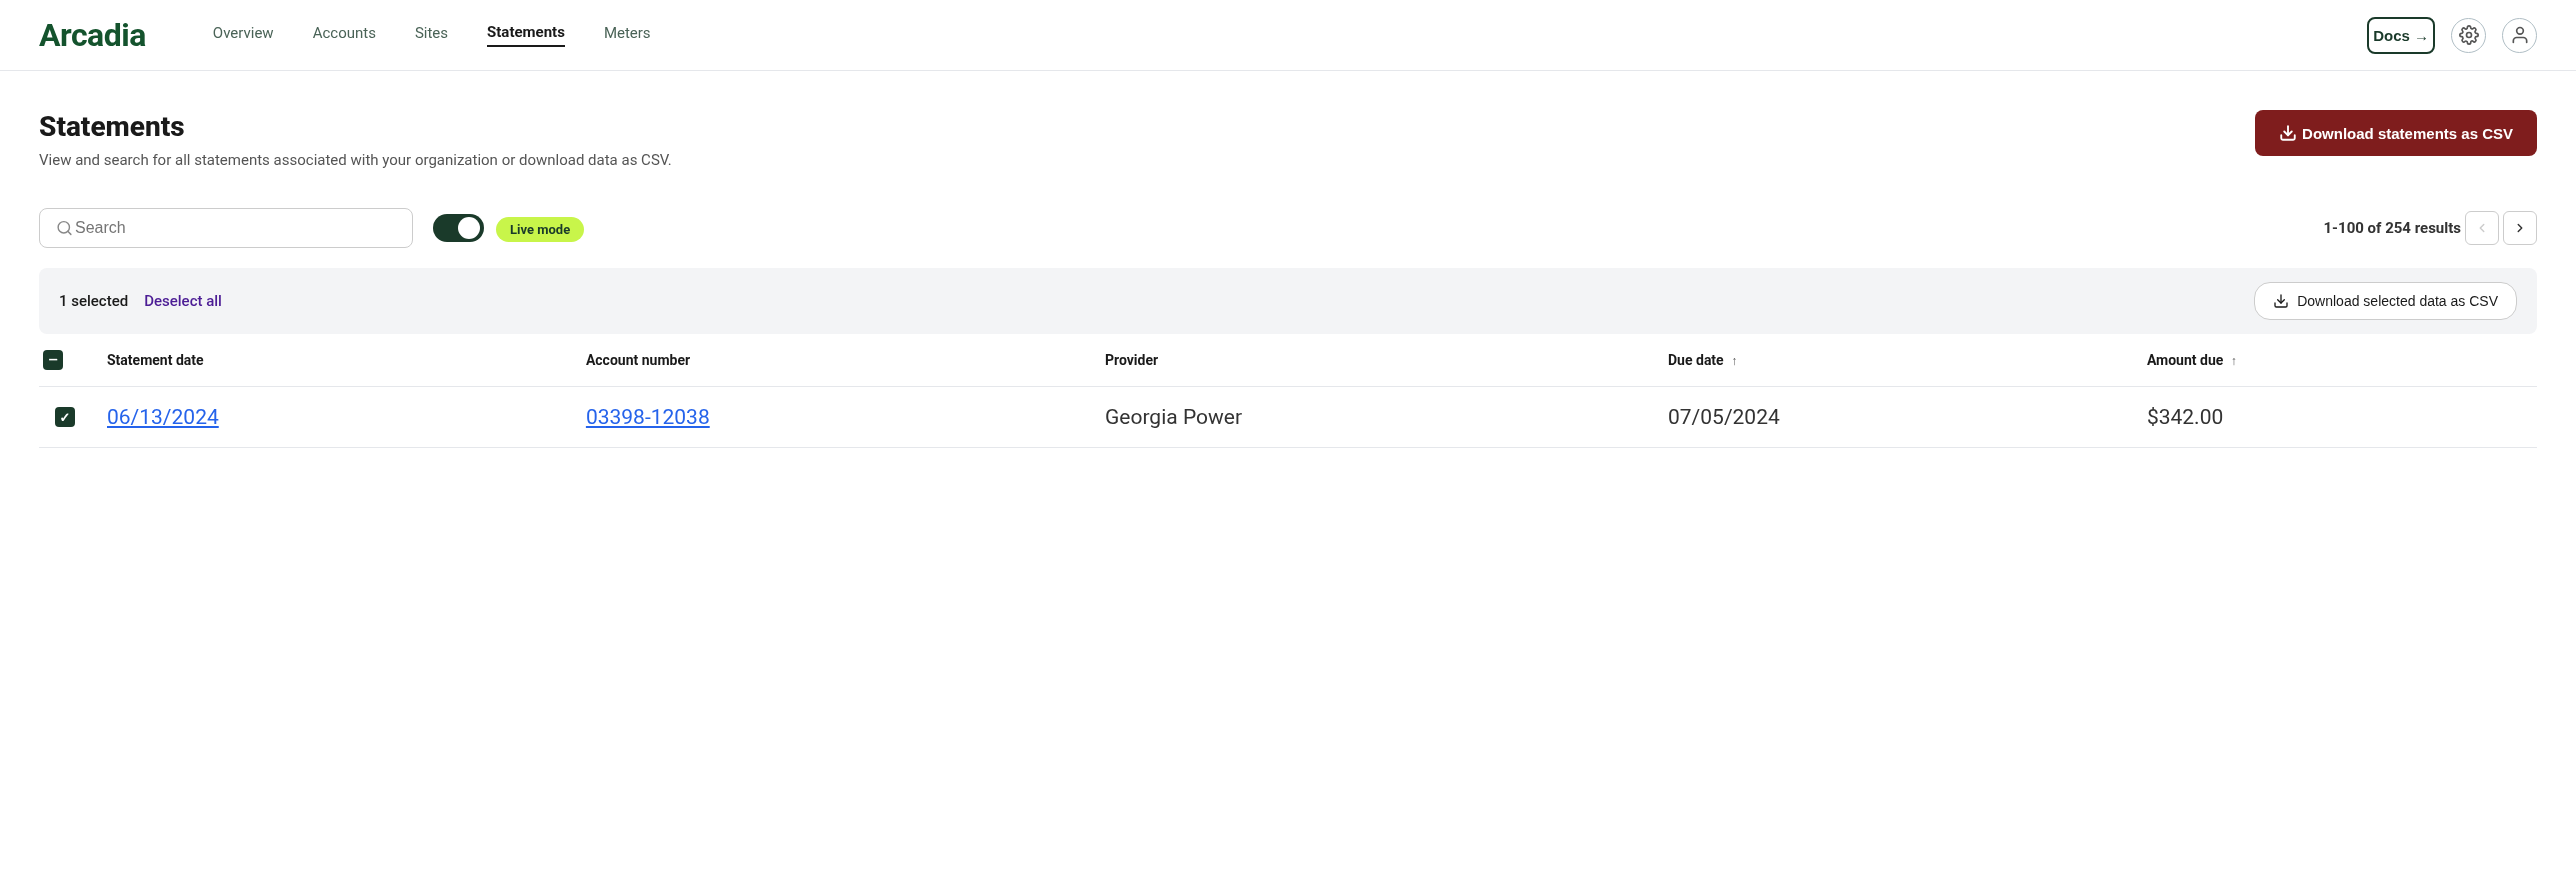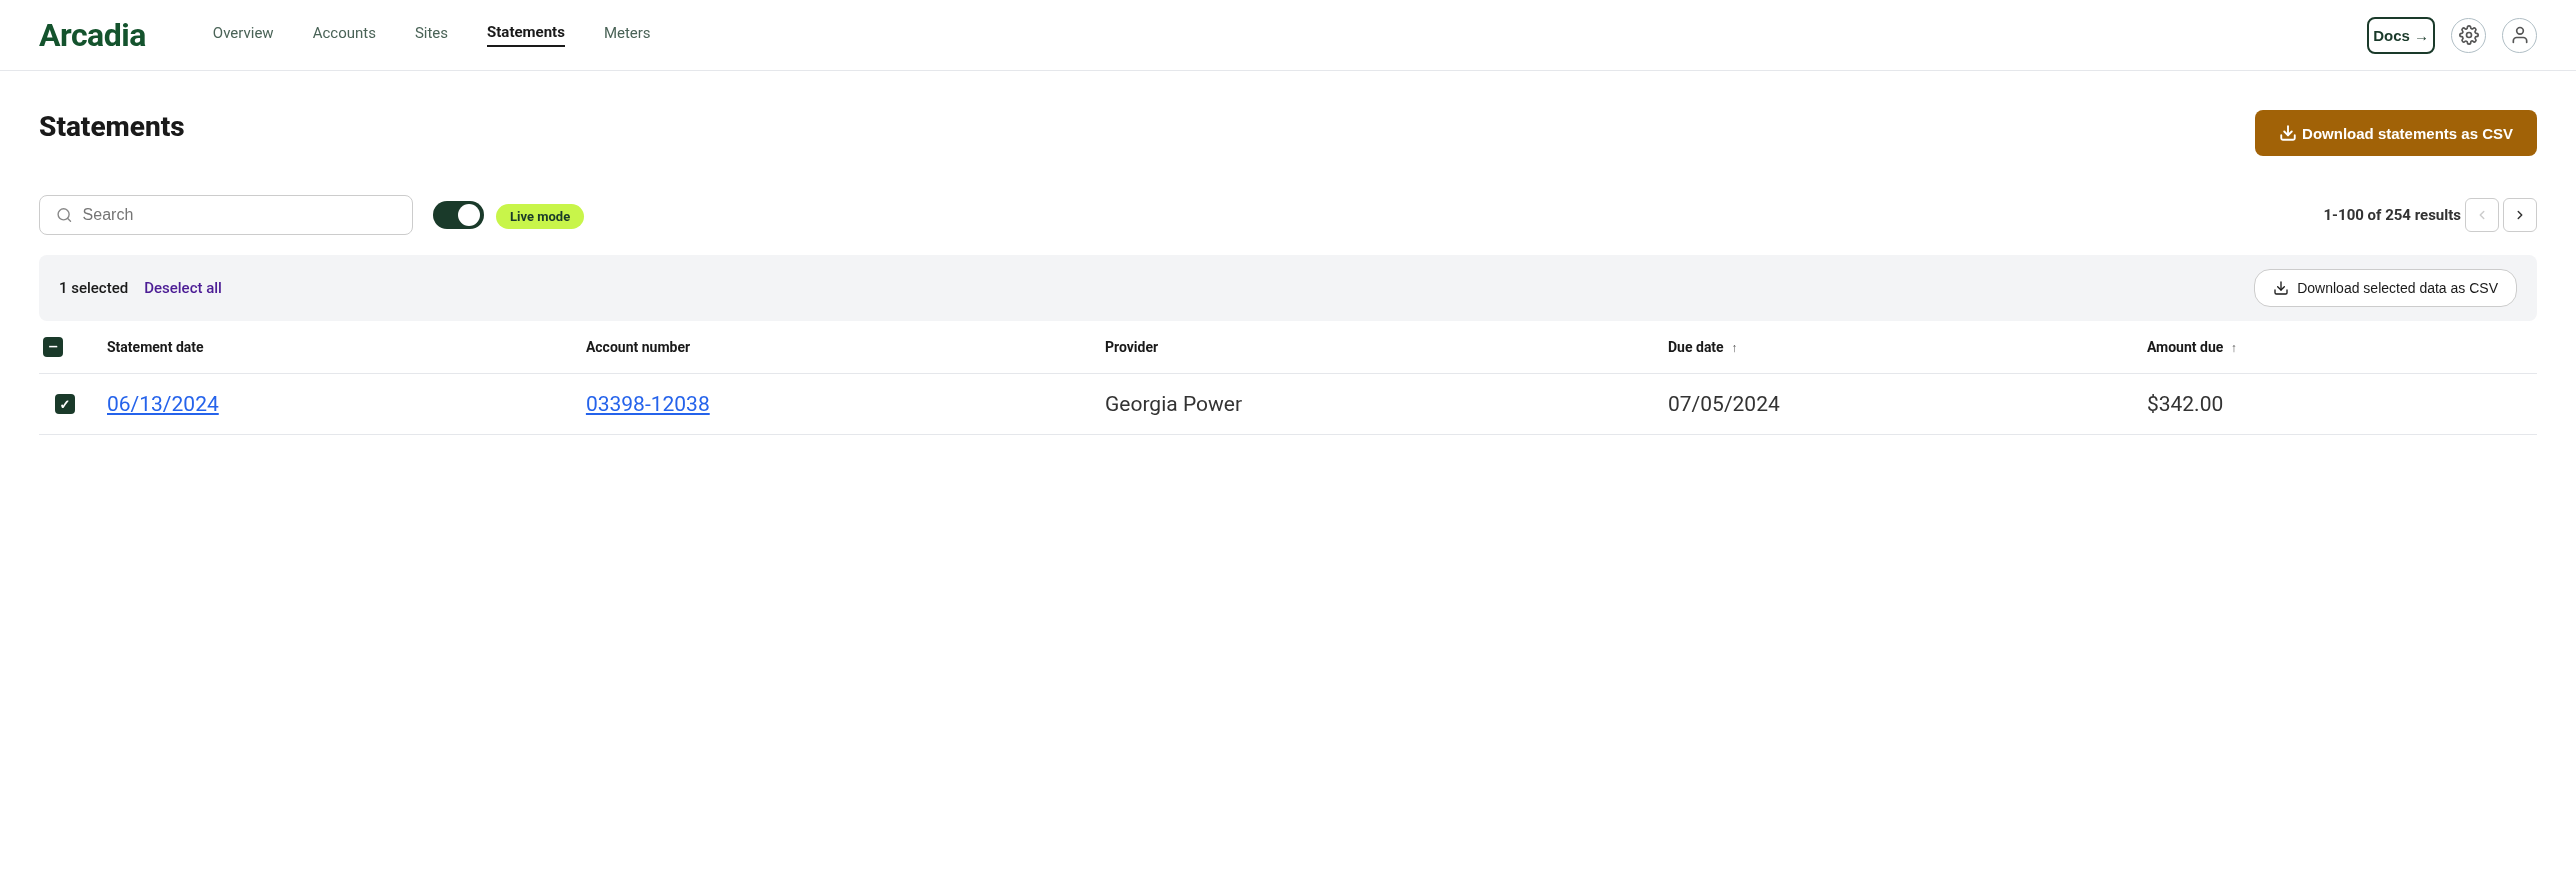--- a/index.html
+++ b/index.html
@@ -111,21 +111,21 @@
 
     .page-subtitle {
       font-size: 15px;
       color: #555;
     }
 
     .download-csv-btn {
       display: flex;
       align-items: center;
       gap: 5px;
-      background: #a16207;
+      background: #7f1d1d;
       color: #ffffff;
       border: none;
       border-radius: 8px;
       padding: 14px 24px;
       font-size: 15px;
       font-weight: 600;
       cursor: pointer;
       white-space: nowrap;
     }
 
@@ -136,21 +136,21 @@
       gap: 20px;
       margin-bottom: 20px;
     }
 
     .search-box {
       display: flex;
       align-items: center;
       border: 1.5px solid #ccc;
       border-radius: 8px;
       padding: 10px 16px;
-      gap: 10px;
+      gap: 2px;
       width: 374px;
       background: #fff;
     }
 
     .search-icon-svg {
       color: #888;
       font-size: 16px;
     }
 
     .search-input {
@@ -383,20 +383,21 @@
       </svg>
     </div>
   </div>
 </nav>
 
 <div class="main-content">
 
   <div class="page-header">
     <div class="page-title-block">
       <h1 class="page-title">Statements</h1>
+      <p class="page-subtitle">View and search for all statements associated with your organization or download data as CSV.</p>
     </div>
     <button class="download-csv-btn">
       <svg width="18" height="18" viewBox="0 0 24 24" fill="none" stroke="currentColor" stroke-width="2.5" stroke-linecap="round" stroke-linejoin="round">
         <path d="M21 15v4a2 2 0 0 1-2 2H5a2 2 0 0 1-2-2v-4"></path>
         <polyline points="7 10 12 15 17 10"></polyline>
         <line x1="12" y1="15" x2="12" y2="3"></line>
       </svg>
       <span>Download statements as CSV</span>
     </button>
   </div>

